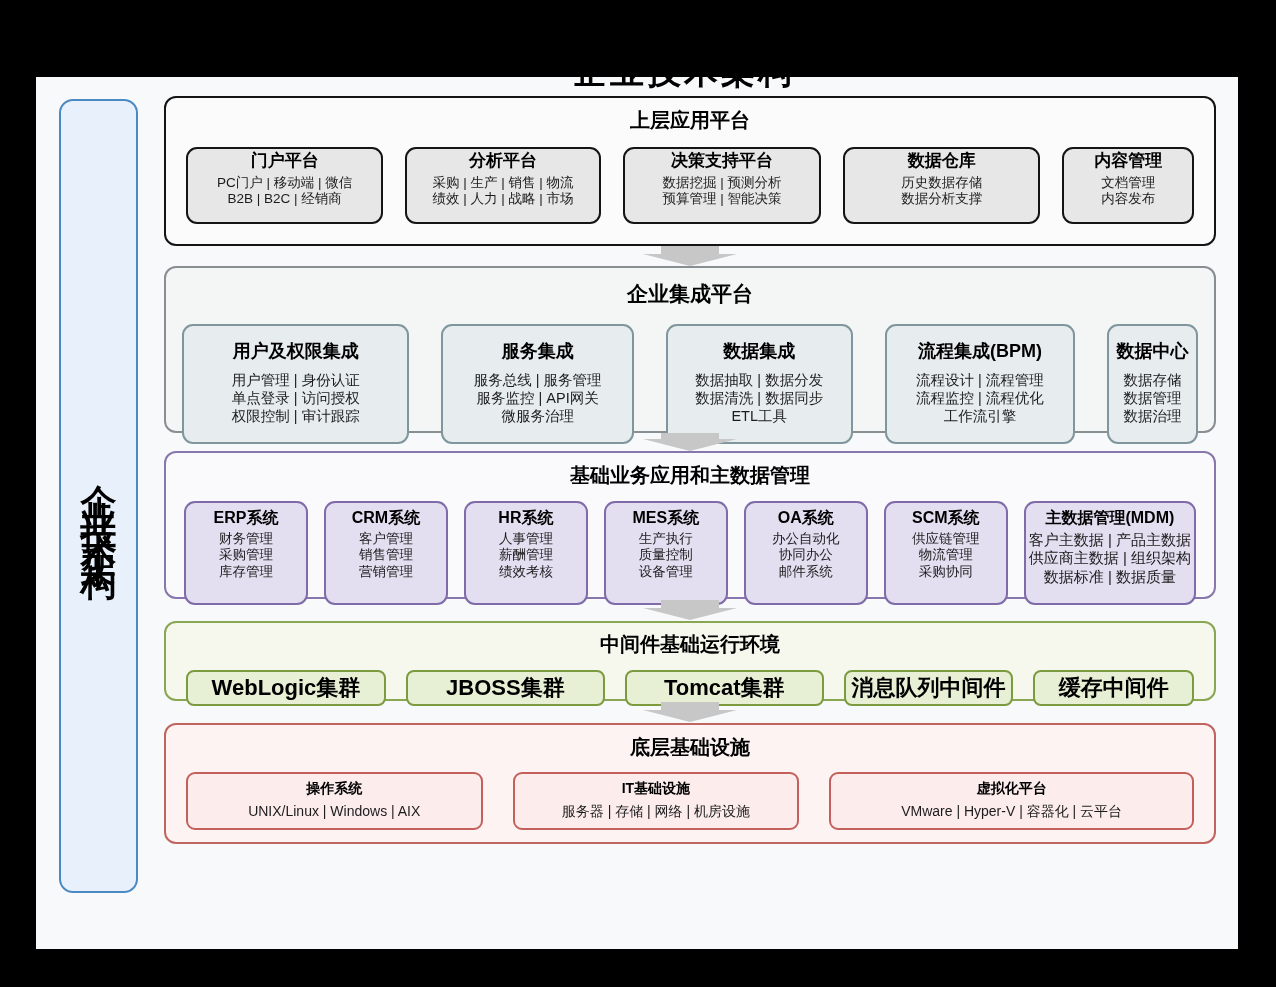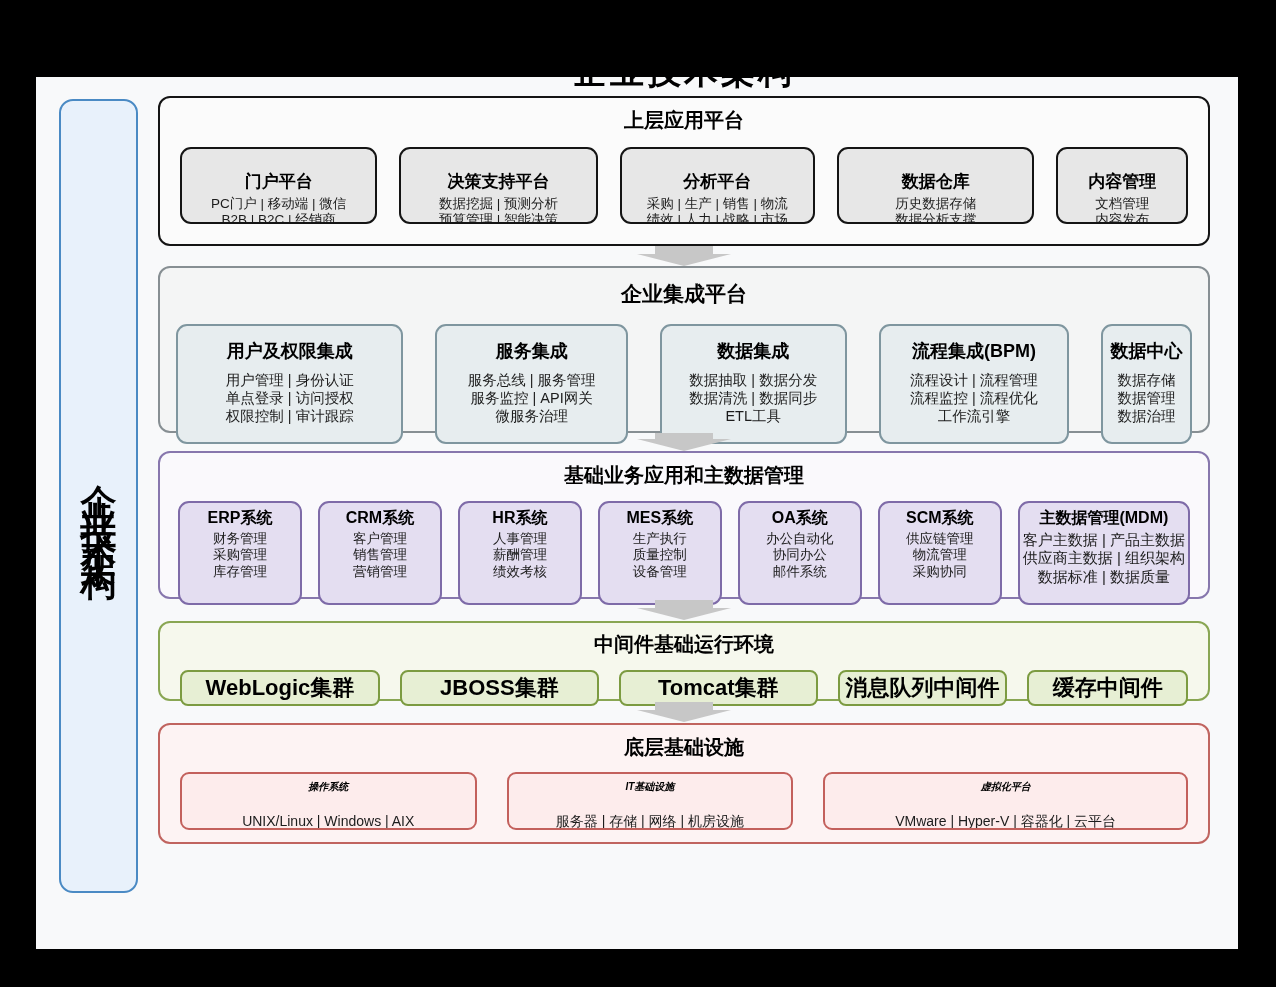--- a/index.html
+++ b/index.html
@@ -25,37 +25,37 @@
     position:absolute; left:23px; top:22px; width:79px; height:794px;
     box-sizing:border-box; background:var(--sidebar-bg,#e8f1fb);
     border:2px solid var(--sidebar-border,#4a8ac4); border-radius:14px;
     display:flex; align-items:center; justify-content:center;
   }
   .sidebar .vtext {
     writing-mode:vertical-rl; font-size:36px; font-weight:700; color:#000;
     letter-spacing:16px; line-height:1; margin-bottom:-16px;
   }
   .main {
-    position:absolute; left:122px; top:19px; width:1052px;
+    position:absolute; left:128px; top:19px; width:1052px;
     display:flex; flex-direction:column;
   }
   .layer { box-sizing:border-box; border-radius:12px; width:100%; }
   .layer-title { text-align:center; font-weight:700; font-size:20px; color:#000; }
   .row { display:flex; }
   .box {
     box-sizing:border-box; border-radius:11px; text-align:center; overflow:hidden;
   }
   .box .btitle { font-weight:700; color:#000; }
   .box .line { color:#1c1c1c; line-height:1.22; }
 
   
   .l1 { height:150px; background:var(--l1-bg,#fbfbfb); border:2px solid var(--l1-border,#141414); }
   .l1 .layer-title { padding-top:9px; }
   .l1 .row { gap:22px; padding:13px 20px 0; }
-  .l1 .box { height:77px; background:var(--l1-box-bg,#e7e7e7); border:2px solid var(--l1-box-border,#141414); padding-top:21px; }
+  .l1 .box { height:77px; background:var(--l1-box-bg,#e7e7e7); border:2px solid var(--l1-box-border,#141414); padding-top:0; }
   .l1 .btitle { font-size:17px; margin-bottom:3px; }
   .l1 .line { font-size:13.5px; }
 
   
   .arrow { display:flex; flex-direction:column; align-items:center; justify-content:center; }
   .a1 { height:20px; } .a2 { height:18px; } .a3 { height:22px; } .a4 { height:22px; }
   .arrow .stem { width:58px; height:8px; background:var(--arrow,#c7c7c7); }
   .arrow .head { width:0; height:0; border-left:47px solid transparent; border-right:47px solid transparent; border-top:12px solid var(--arrow,#c7c7c7); }
 
   
@@ -80,21 +80,21 @@
   .l4 .layer-title { padding-top:8px; }
   .l4 .row { gap:20px; padding:12px 20px 0; }
   .l4 .box { height:36px; background:var(--l4-box-bg,#e7efd4); border:2px solid var(--l4-box-border,#7c9b41); border-radius:8px; display:flex; align-items:center; justify-content:center; }
   .l4 .btitle { font-size:22px; }
 
   
   .l5 { height:121px; background:var(--l5-bg,#fdf3f3); border:2px solid var(--l5-border,#c0645f); }
   .l5 .layer-title { padding-top:9px; }
   .l5 .row { gap:30px; padding:11px 20px 0; }
   .l5 .box { height:58px; background:var(--l5-box-bg,#fdecec); border:2px solid var(--l5-box-border,#c3605c); border-radius:9px; padding-top:6px; }
-  .l5 .btitle { font-size:10px; margin-bottom:19px;font-style:italic; }
+  .l5 .btitle { font-size:14px; margin-bottom:5px; }
   .l5 .line { font-size:14px; }
 </style>
 </head>
 <body>
 
 <div class="page">
 
   <div class="title-clip">
     <h1>企业技术架构</h1>
   </div>
@@ -106,29 +106,29 @@
   <div class="main">
 
     <div class="layer l1">
       <div class="layer-title">上层应用平台</div>
       <div class="row">
         <div class="box" style="flex:197 1 0">
           <div class="btitle">门户平台</div>
           <div class="line">PC门户 | 移动端 | 微信</div>
           <div class="line">B2B | B2C | 经销商</div>
         </div>
+        <div class="box" style="flex:195 1 0">
+          <div class="btitle">分析平台</div>
+          <div class="line">采购 | 生产 | 销售 | 物流</div>
+          <div class="line">绩效 | 人力 | 战略 | 市场</div>
+        </div>
         <div class="box" style="flex:198 1 0">
           <div class="btitle">决策支持平台</div>
           <div class="line">数据挖掘 | 预测分析</div>
           <div class="line">预算管理 | 智能决策</div>
-        </div>
-        <div class="box" style="flex:195 1 0">
-          <div class="btitle">分析平台</div>
-          <div class="line">采购 | 生产 | 销售 | 物流</div>
-          <div class="line">绩效 | 人力 | 战略 | 市场</div>
         </div>
         <div class="box" style="flex:197 1 0">
           <div class="btitle">数据仓库</div>
           <div class="line">历史数据存储</div>
           <div class="line">数据分析支撑</div>
         </div>
         <div class="box" style="flex:130 1 0">
           <div class="btitle">内容管理</div>
           <div class="line">文档管理</div>
           <div class="line">内容发布</div>

